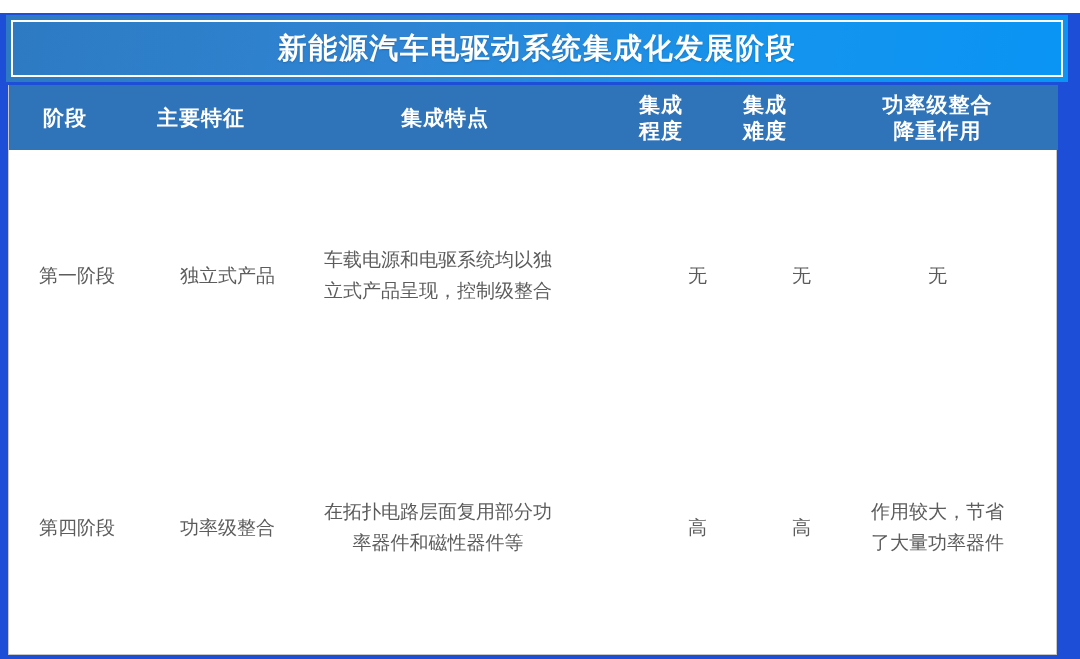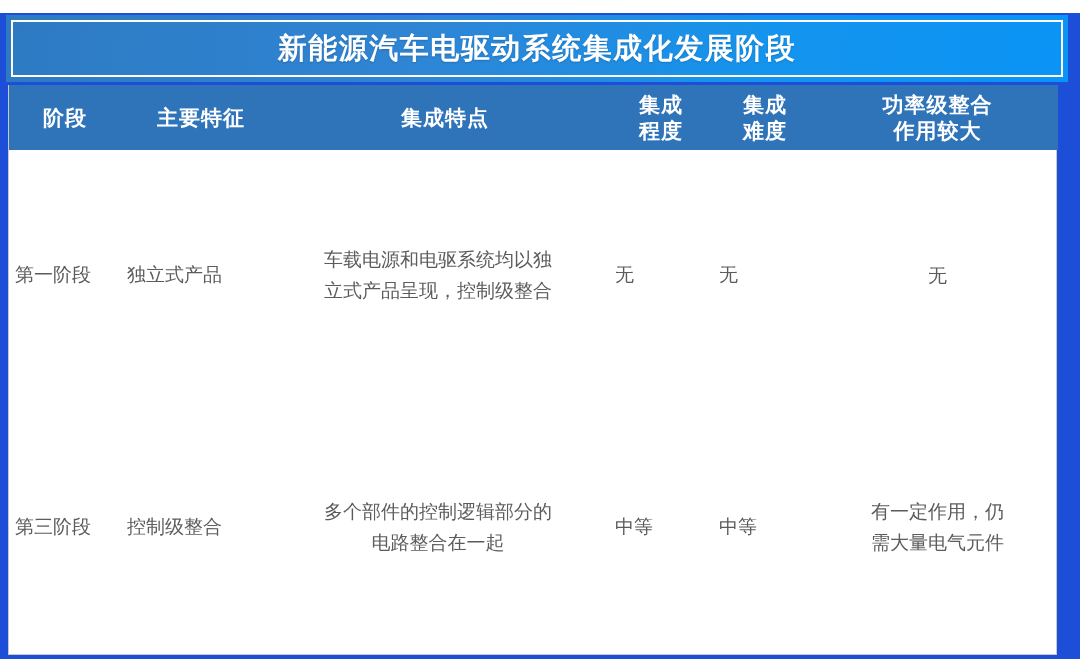--- a/index.html
+++ b/index.html
@@ -100,23 +100,22 @@
     vertical-align: middle;
     font-size: 19px;
     line-height: 1.62;
     color: #5c5c5c;
     font-weight: normal;
   }
   td.c-stage,
   td.c-feature,
   td.c-level,
   td.c-difficulty {
-    text-align: left;
+    text-align: right;
     white-space: nowrap;
-    font-family: Liberation Mono, monospace;
   }
   td.c-integration {
     text-align: center;
     padding-left: 4px;
     padding-right: 18px;
   }
   td.c-effect {
     text-align: center;
     padding-left: 12px;
     padding-right: 12px;
@@ -166,54 +165,54 @@
           <th>
             <span class="hdr-line">集成</span>
             <span class="hdr-line">程度</span>
           </th>
           <th>
             <span class="hdr-line">集成</span>
             <span class="hdr-line">难度</span>
           </th>
           <th>
             <span class="hdr-line">功率级整合</span>
-            <span class="hdr-line">作用较大</span>
+            <span class="hdr-line">降重作用</span>
           </th>
         </tr>
       </thead>
       <tbody>
 
         <tr>
           <td class="c-stage">第一阶段</td>
           <td class="c-feature">独立式产品</td>
           <td class="c-integration">
             <span class="txt-line">车载电源和电驱系统均以独</span>
             <span class="txt-line">立式产品呈现，控制级整合</span>
           </td>
           <td class="c-level">无</td>
           <td class="c-difficulty">无</td>
           <td class="c-effect">
             <span class="txt-line">无</span>
           </td>
         </tr>
 
 
+
         <tr>
-          <td class="c-stage">第三阶段</td>
-          <td class="c-feature">控制级整合</td>
+          <td class="c-stage">第四阶段</td>
+          <td class="c-feature">功率级整合</td>
           <td class="c-integration">
-            <span class="txt-line">多个部件的控制逻辑部分的</span>
-            <span class="txt-line">电路整合在一起</span>
-          </td>
-          <td class="c-level">中等</td>
-          <td class="c-difficulty">中等</td>
+            <span class="txt-line">在拓扑电路层面复用部分功</span>
+            <span class="txt-line">率器件和磁性器件等</span>
+          </td>
+          <td class="c-level">高</td>
+          <td class="c-difficulty">高</td>
           <td class="c-effect">
-            <span class="txt-line">有一定作用，仍</span>
-            <span class="txt-line">需大量电气元件</span>
+            <span class="txt-line">作用较大，节省</span>
+            <span class="txt-line">了大量功率器件</span>
           </td>
         </tr>
-
 
       </tbody>
     </table>
   </div>
 
 </div>
 
 </body></html>

